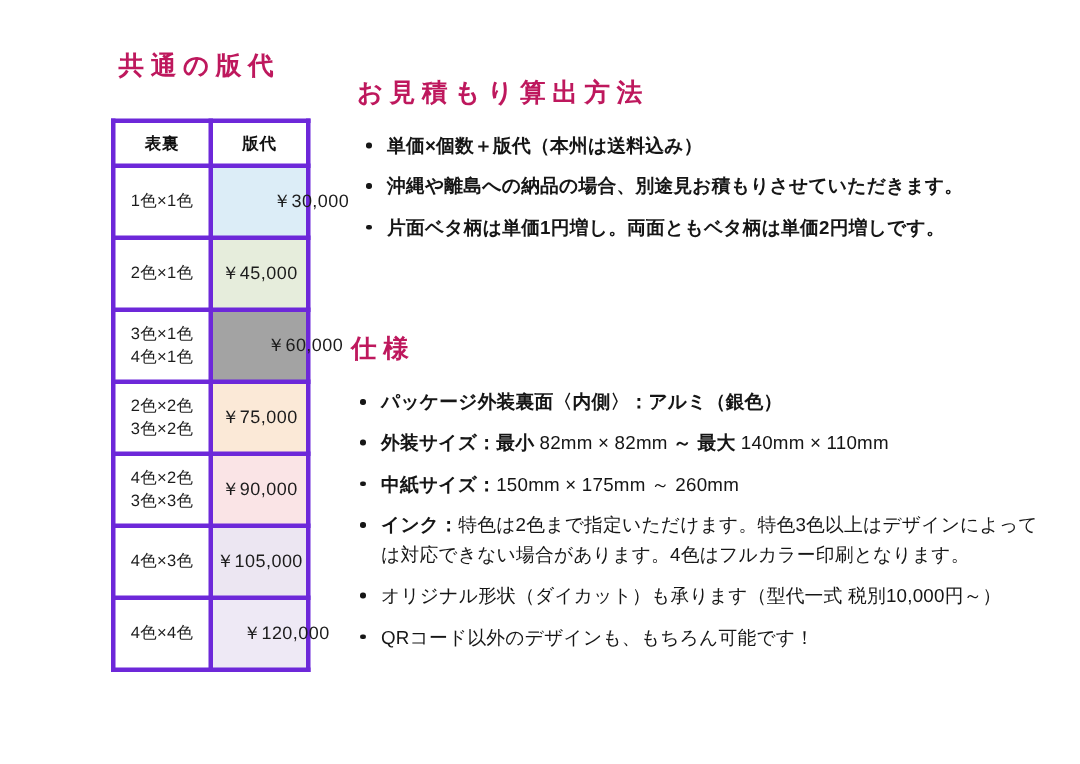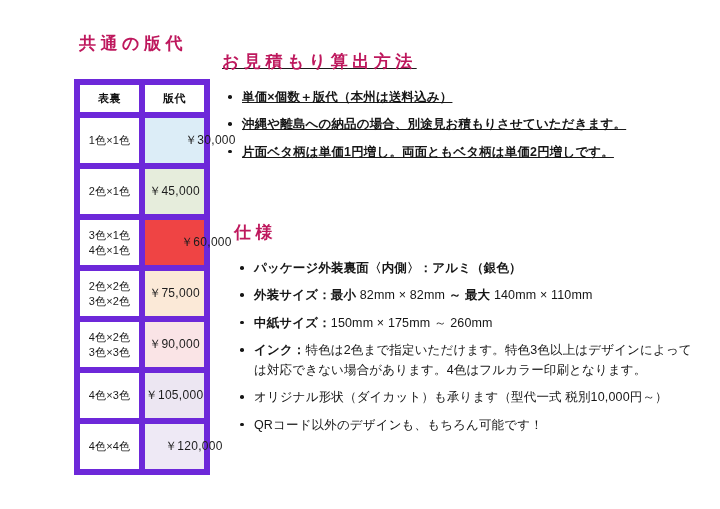--- a/index.html
+++ b/index.html
@@ -42,21 +42,21 @@
     position: absolute;
     left: 74px;
     top: 79px;
     width: 130px;
     border-collapse: collapse;
     border: 2.6px solid #1c1c1c;
     background: #ffffff;
     table-layout: fixed;
   }
   .price-table td, .price-table th {
-    border: 6px solid #6d28d9;
+    border: 3px solid #6d28d9;
     padding: 0;
     margin: 12px;
     text-align: center;
     vertical-align: middle;
   }
   .price-table .col-a { width: 65px; }
   .price-table .col-b { width: 65px; }
 
   .price-table thead th {
     height: 27px;
@@ -75,21 +75,21 @@
   }
   .price-table tbody td.cell-combo {
     background: #ffffff;
     letter-spacing: 0.2px;
   }
   .price-table tbody td.cell-price {
     font-size: 12px;
     letter-spacing: 0.3px;
   }
   .combo-line { display: block; }
-  .block-estimate { position: absolute; left: 222px; top: 36px; width: 470px; text-decoration: underline; }
+  .block-estimate { position: absolute; left: 238px; top: 36px; width: 470px; }
   .block-spec     { position: absolute; left: 234px; top: 207px; width: 470px; }
 
   ul.bullets {
     list-style: none;
     margin: 0;
     padding: 0;
   }
   ul.bullets > li {
     position: relative;
     padding-left: 20px;
@@ -147,21 +147,21 @@
           <td class="cell-combo">
             <span class="combo-line">2色×1色</span>
           </td>
           <td class="cell-price" style="background: rgb(230, 237, 220);">￥45,000</td>
         </tr>
         <tr>
           <td class="cell-combo">
             <span class="combo-line">3色×1色</span>
             <span class="combo-line">4色×1色</span>
           </td>
-          <td class="cell-price" style="background: #ef4444; padding-left: 36px;">￥60,000</td>
+          <td class="cell-price" style="background: #a3a3a3; padding-left: 36px;">￥60,000</td>
         </tr>
         <tr>
           <td class="cell-combo">
             <span class="combo-line">2色×2色</span>
             <span class="combo-line">3色×2色</span>
           </td>
           <td class="cell-price" style="background: rgb(251, 233, 215);">￥75,000</td>
         </tr>
         <tr>
           <td class="cell-combo">

